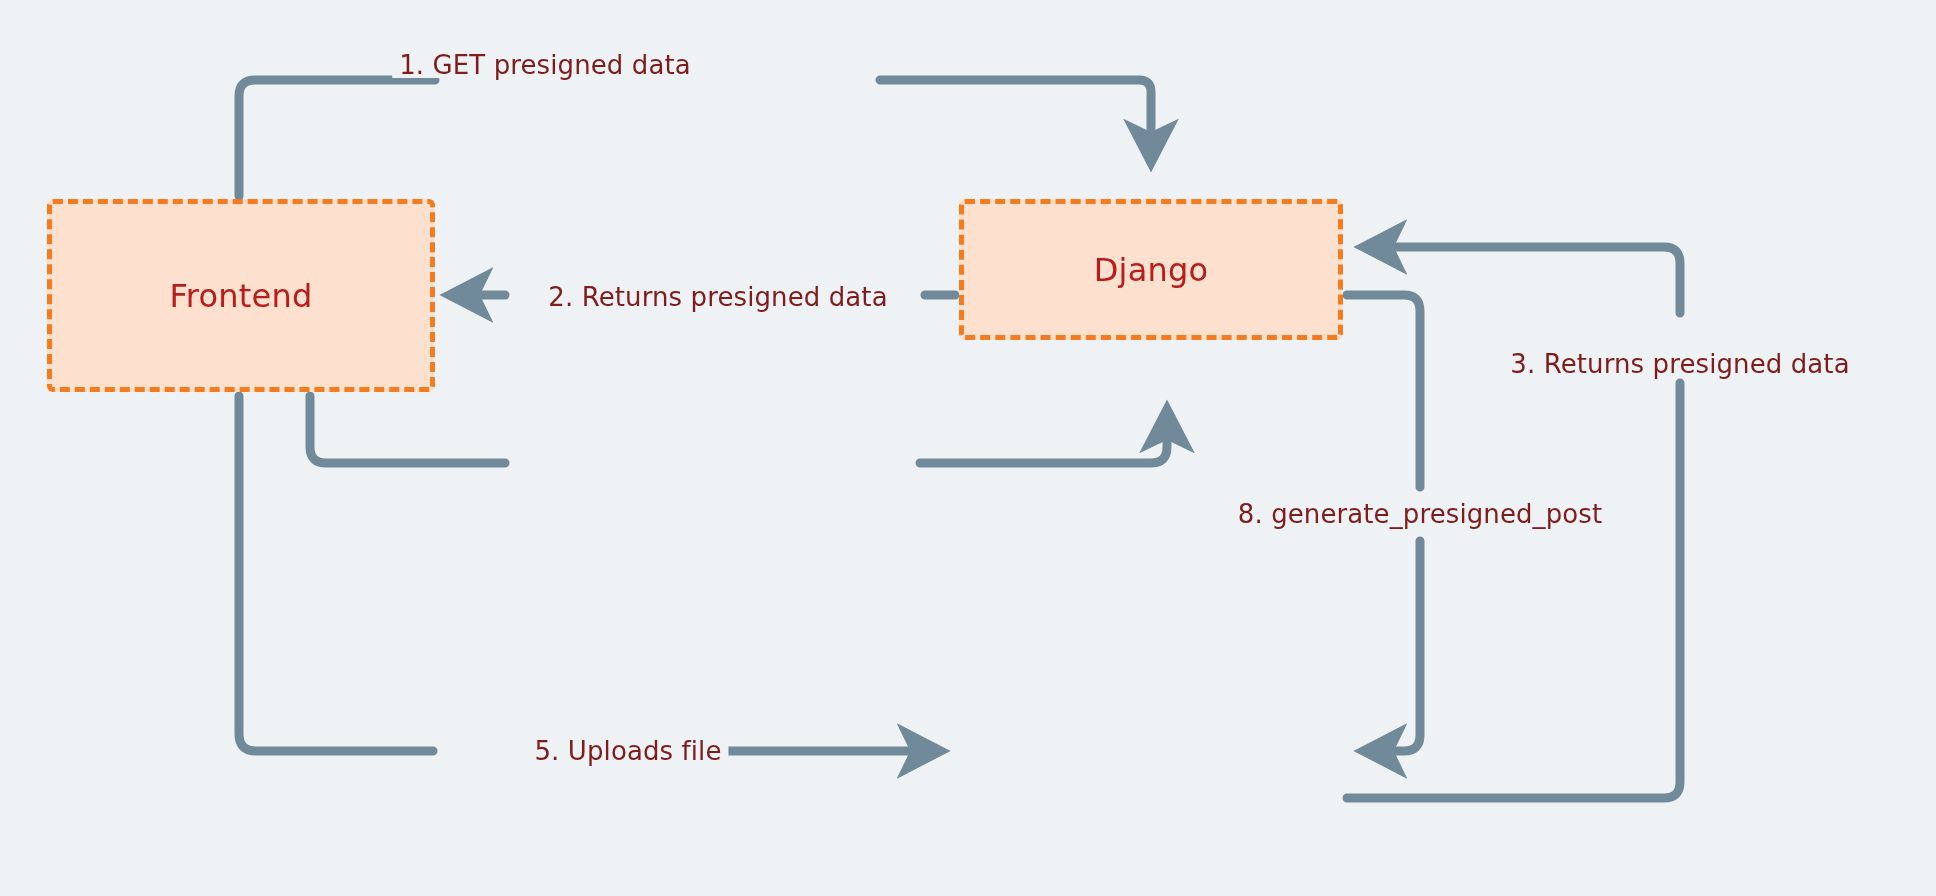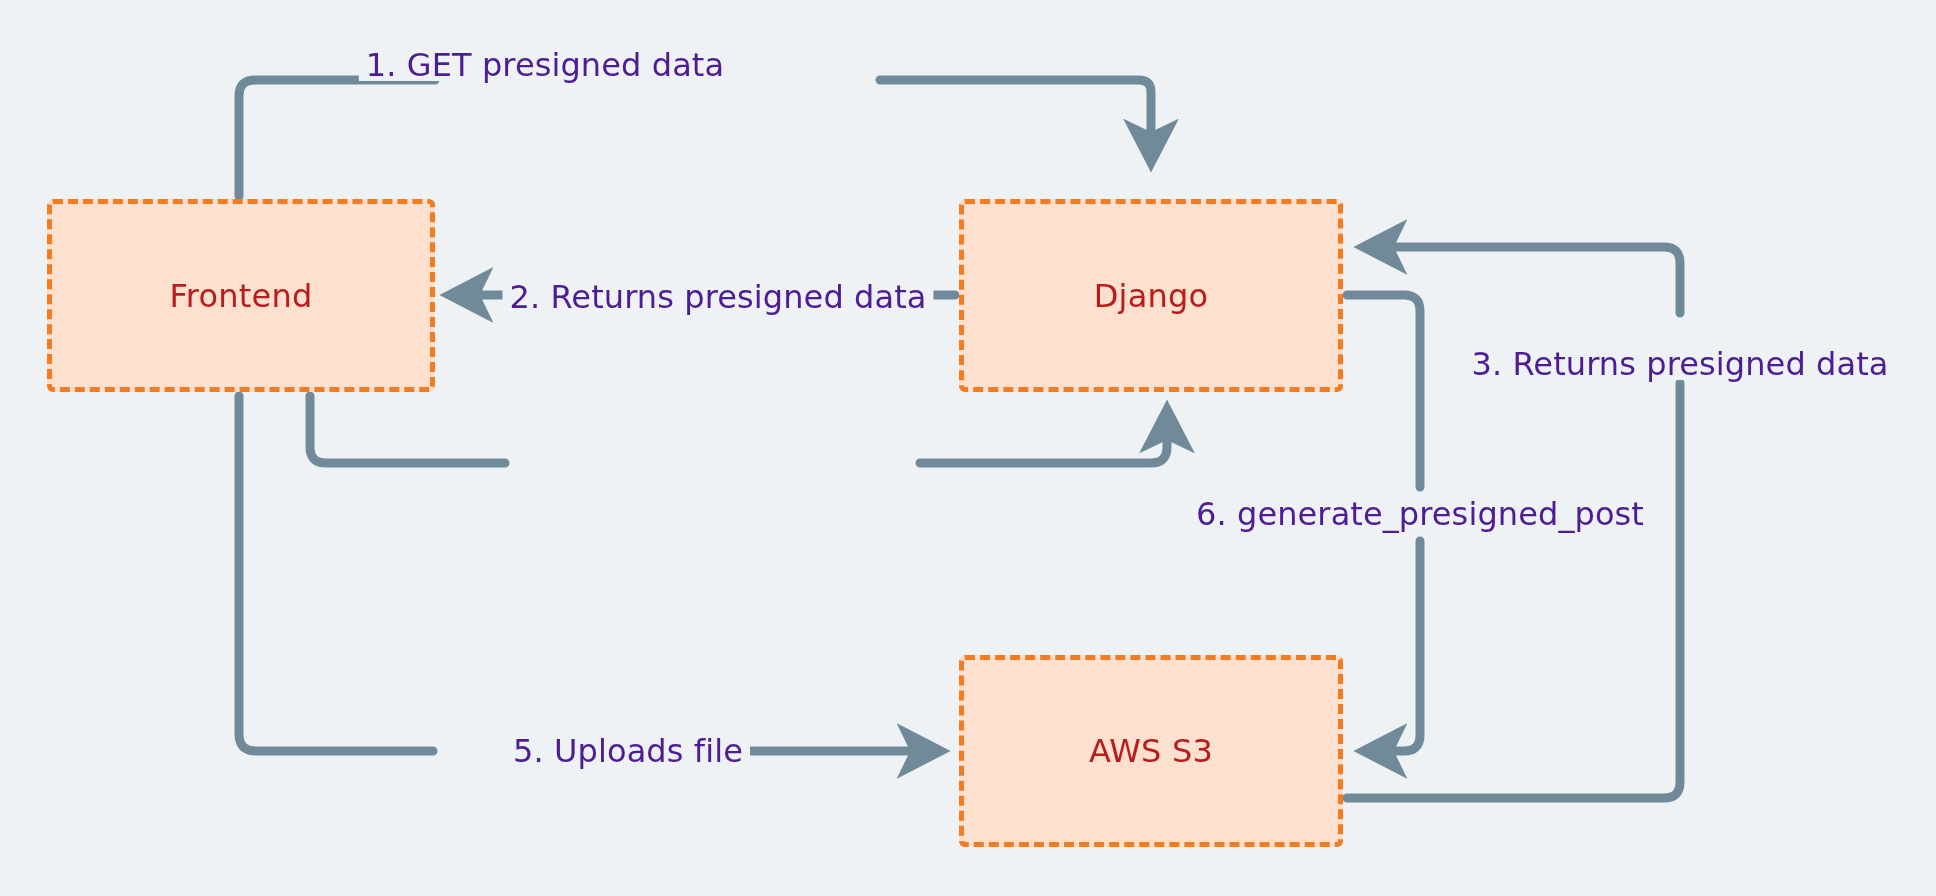--- a/index.html
+++ b/index.html
@@ -38,30 +38,30 @@
     color: #b91c1c;
     font-size: 32px;
     font-weight: 400;
     letter-spacing: 0.2px;
   }
   .node-label {
     pointer-events: none;
   }
   .edge-label {
     position: absolute;
-    color: #4c1d95;
-    font-size: 32px;
+    color: #7f1d1d;
+    font-size: 26px;
     line-height: 1;
     white-space: pre;
     background: #eef2f5;
     padding: 0 7px;
     letter-spacing: 0.1px;
   }
   #node-frontend { left: 47px;  top: 199px; width: 388px; height: 193px; }
-  #node-django   { left: 959px; top: 199px; width: 384px; height: 193px; }
+  #node-django   { left: 959px; top: 199px; width: 384px; height: 141px; }
   #node-s3       { left: 959px; top: 655px; width: 384px; height: 192px; }
 
   #label-1 { left: 545px;  top: 65px;  transform: translate(-50%,-50%); }
   #label-4 { left: 718px;  top: 297px; transform: translate(-50%,-50%); }
   #label-6 { left: 712px;  top: 465px; transform: translate(-50%,-50%); }
   #label-5 { left: 628px;  top: 751px; transform: translate(-50%,-50%); text-align: center; }
   #label-2 { left: 1420px; top: 514px; transform: translate(-50%,-50%); }
   #label-3 { left: 1680px; top: 364px; transform: translate(-50%,-50%); }
 </style>
 </head>
@@ -99,23 +99,20 @@
   </svg>
 
   <div class="node" id="node-frontend">
     <span class="node-label">Frontend</span>
   </div>
 
   <div class="node" id="node-django">
     <span class="node-label">Django</span>
   </div>
 
-  <div class="node" id="node-s3">
-    <span class="node-label">AWS S3</span>
-  </div>
 
   <div class="edge-label" id="label-1">1. GET presigned data</div>
-  <div class="edge-label" id="label-2">6. generate_presigned_post</div>
+  <div class="edge-label" id="label-2">8. generate_presigned_post</div>
   <div class="edge-label" id="label-3">3. Returns presigned data</div>
   <div class="edge-label" id="label-4">2. Returns presigned data</div>
   <div class="edge-label" id="label-5">5. Uploads file</div>
 
 </div>
 
 </body></html>

